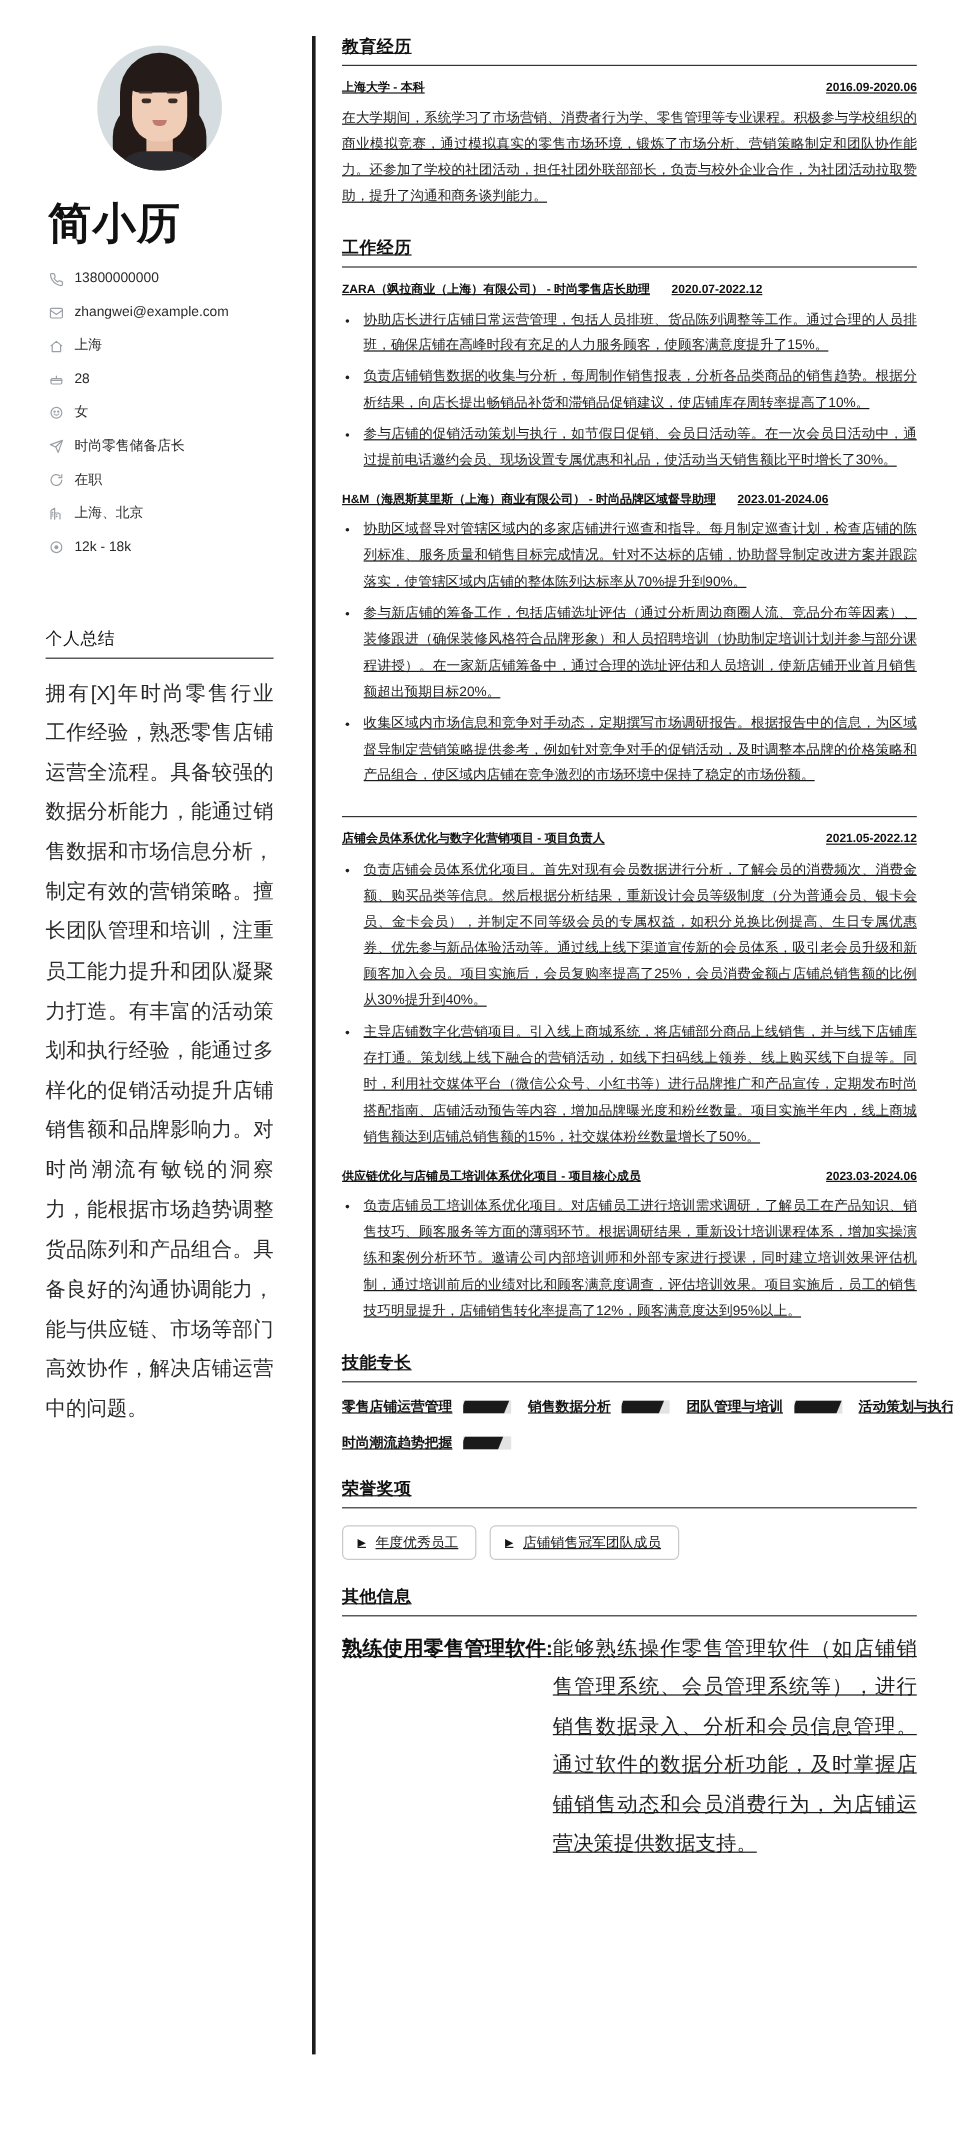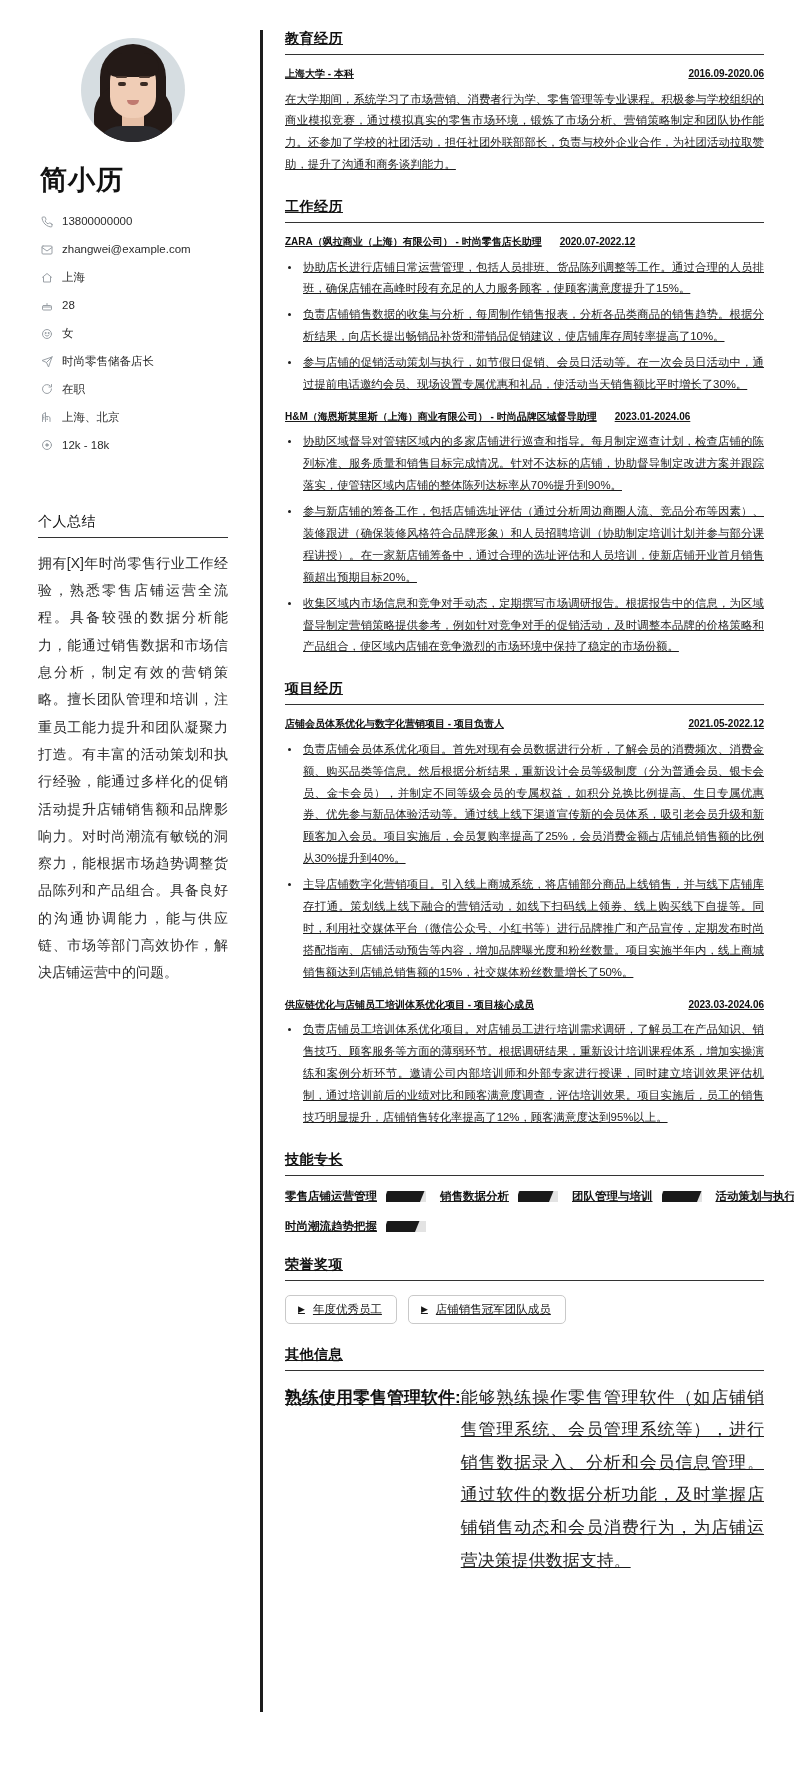--- a/index.html
+++ b/index.html
@@ -102,21 +102,21 @@
   }
   .av-body {
     position: absolute; left: 14px; top: 88px;
     width: 76px; height: 28px;
     background: #2b2b2f;
     border-radius: 26px 26px 0 0;
     z-index: 1;
   }
 
   .name {
-    font-size: 27px;
+    font-size: 36px;
     font-weight: bold;
     letter-spacing: 1px;
     color: #111;
     margin: 0 0 18px 2px;
     line-height: 1.2;
   }
   .info-list { list-style: none; margin: 0; padding: 0; }
   .info-item {
     display: flex;
     align-items: center;
@@ -144,21 +144,21 @@
     color: #111;
     margin: 0 0 6px 0;
     letter-spacing: .5px;
   }
   .side-rule {
     height: 1px;
     background: #333;
     margin-bottom: 12px;
   }
   .side-para {
-    font-size: 14px;
+    font-size: 17px;
     line-height: 1.95;
     color: #2b2b2b;
     margin: 0;
     text-align: justify;
   }
 
   
   .divider {
     width: 3px;
     flex: 0 0 3px;
@@ -479,21 +479,20 @@
         </div>
         <ul class="bullets">
           <li>协助区域督导对管辖区域内的多家店铺进行巡查和指导。每月制定巡查计划，检查店铺的陈列标准、服务质量和销售目标完成情况。针对不达标的店铺，协助督导制定改进方案并跟踪落实，使管辖区域内店铺的整体陈列达标率从70%提升到90%。</li>
           <li>参与新店铺的筹备工作，包括店铺选址评估（通过分析周边商圈人流、竞品分布等因素）、装修跟进（确保装修风格符合品牌形象）和人员招聘培训（协助制定培训计划并参与部分课程讲授）。在一家新店铺筹备中，通过合理的选址评估和人员培训，使新店铺开业首月销售额超出预期目标20%。</li>
           <li>收集区域内市场信息和竞争对手动态，定期撰写市场调研报告。根据报告中的信息，为区域督导制定营销策略提供参考，例如针对竞争对手的促销活动，及时调整本品牌的价格策略和产品组合，使区域内店铺在竞争激烈的市场环境中保持了稳定的市场份额。</li>
         </ul>
       </div>
     </section>
 
     <section class="section">
-      <h2 class="section-title">项目经历</h2>
       <div class="section-rule"></div>
 
       <div class="entry">
         <div class="entry-head">
           <span class="entry-title">店铺会员体系优化与数字化营销项目 - 项目负责人</span>
           <span class="entry-date right">2021.05-2022.12</span>
         </div>
         <ul class="bullets">
           <li>负责店铺会员体系优化项目。首先对现有会员数据进行分析，了解会员的消费频次、消费金额、购买品类等信息。然后根据分析结果，重新设计会员等级制度（分为普通会员、银卡会员、金卡会员），并制定不同等级会员的专属权益，如积分兑换比例提高、生日专属优惠券、优先参与新品体验活动等。通过线上线下渠道宣传新的会员体系，吸引老会员升级和新顾客加入会员。项目实施后，会员复购率提高了25%，会员消费金额占店铺总销售额的比例从30%提升到40%。</li>
           <li>主导店铺数字化营销项目。引入线上商城系统，将店铺部分商品上线销售，并与线下店铺库存打通。策划线上线下融合的营销活动，如线下扫码线上领券、线上购买线下自提等。同时，利用社交媒体平台（微信公众号、小红书等）进行品牌推广和产品宣传，定期发布时尚搭配指南、店铺活动预告等内容，增加品牌曝光度和粉丝数量。项目实施半年内，线上商城销售额达到店铺总销售额的15%，社交媒体粉丝数量增长了50%。</li>

